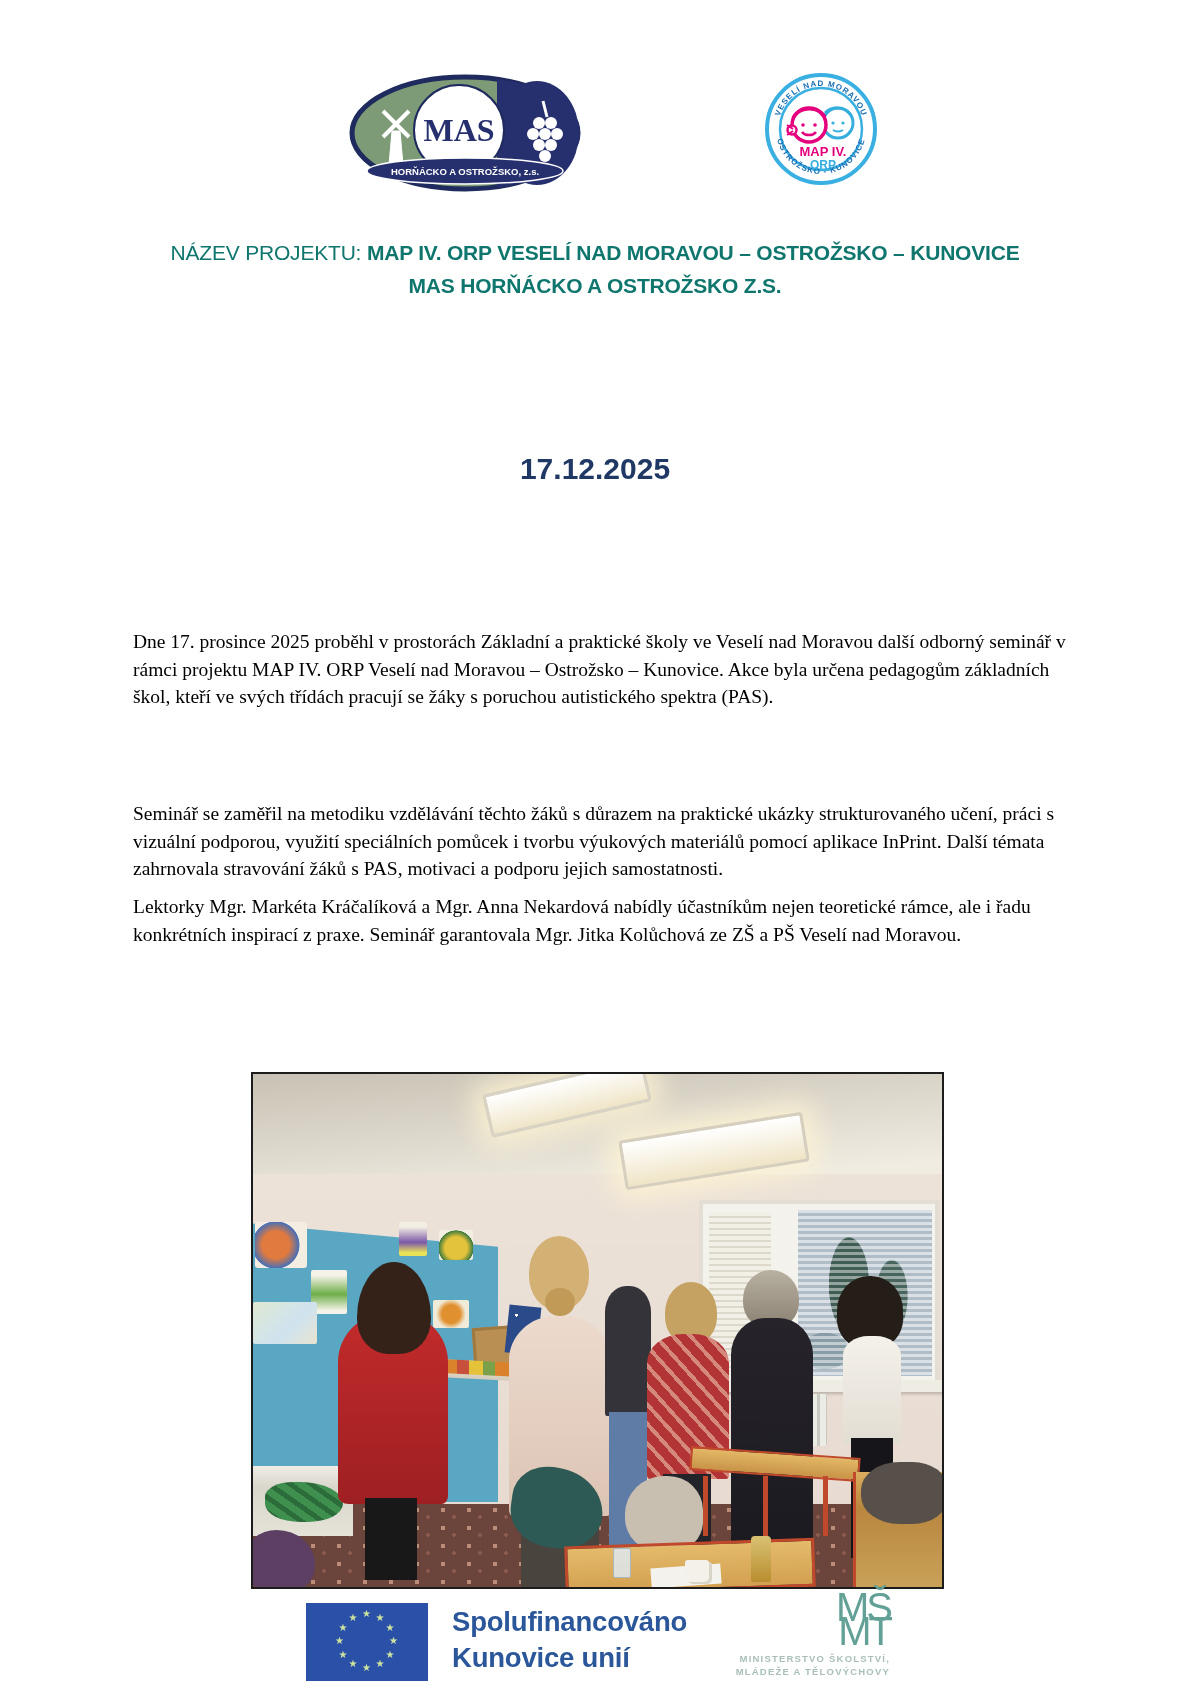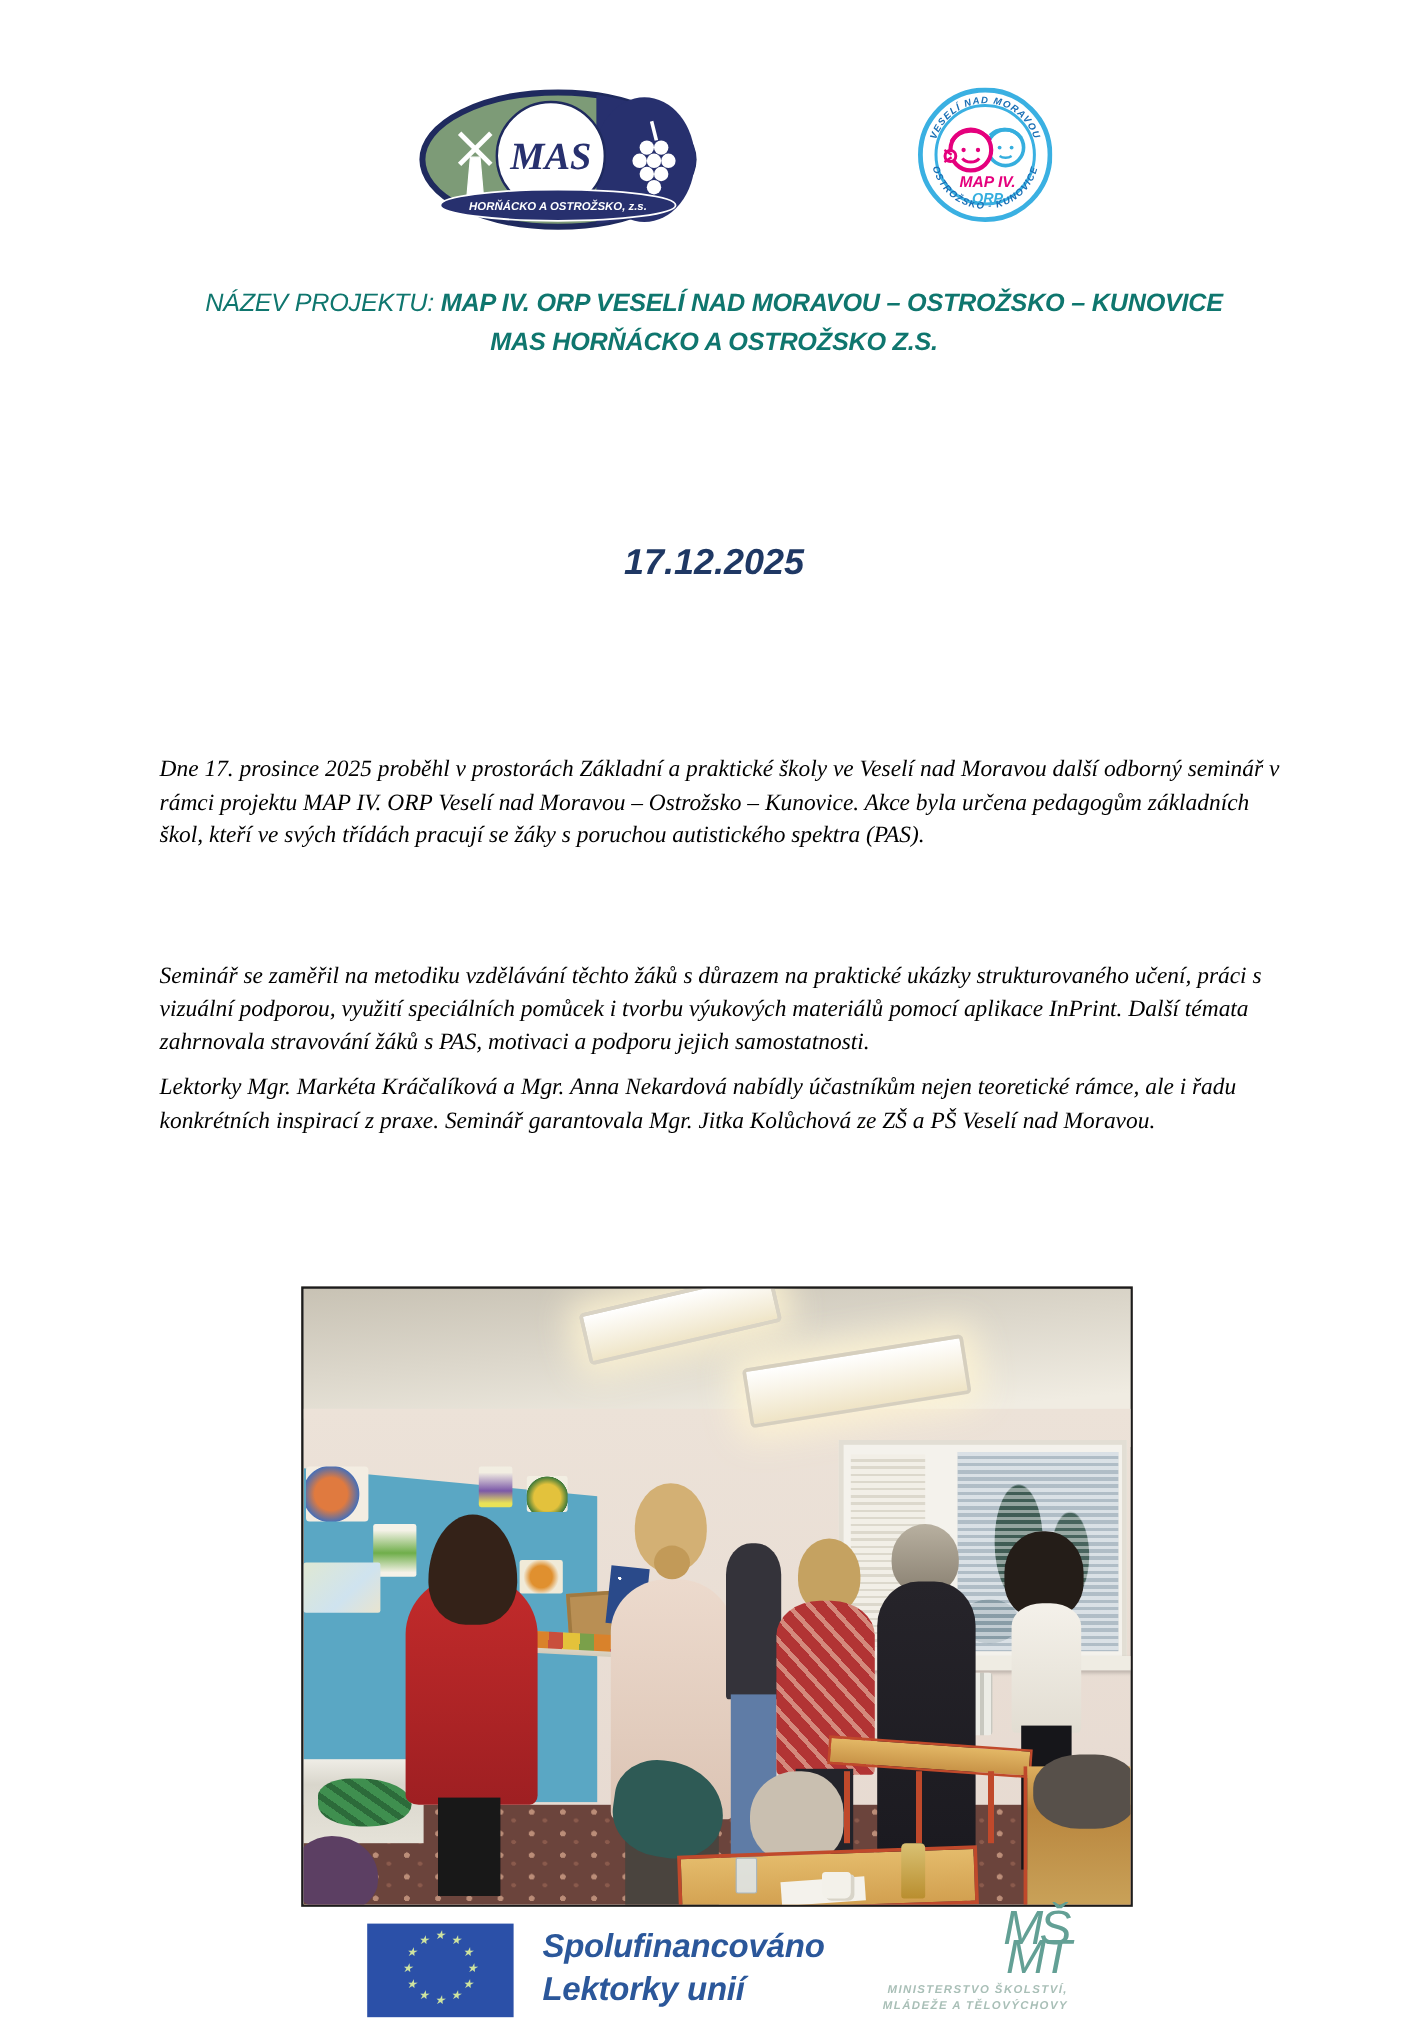--- a/index.html
+++ b/index.html
@@ -1,17 +1,17 @@
 <!DOCTYPE html>
 <html><head>
 <meta charset="utf-8">
 <style>
   html,body{margin:0;padding:0;background:#ffffff;}
   .page{position:relative;width:1190px;height:1683px;background:#ffffff;overflow:hidden;
-        font-family:"Liberation Sans",sans-serif;margin:0 auto;font-style:italic;}
+        font-family:"Liberation Sans",sans-serif;margin:0 auto;}
   .abs{position:absolute;}
   
   .mas-logo{left:347px;top:73px;width:237px;height:127px;}
   .map-logo{left:765px;top:73px;width:112px;height:112px;}
   
   .proj-header{left:0;top:236px;width:1190px;text-align:center;color:#0f766e;
                font-size:21px;line-height:33px;letter-spacing:-0.2px;}
   .proj-header .lbl{font-weight:normal;}
   .proj-header b{font-weight:bold;}
   .proj-line3{font-size:19px;}
@@ -207,21 +207,21 @@
         <span class="eu-star" style="left: 56px; top: 60px;">★</span>
         <span class="eu-star" style="left: 42.5px; top: 56.3827px;">★</span>
         <span class="eu-star" style="left: 32.6173px; top: 46.5px;">★</span>
         <span class="eu-star" style="left: 29px; top: 33px;">★</span>
         <span class="eu-star" style="left: 32.6173px; top: 19.5px;">★</span>
         <span class="eu-star" style="left: 42.5px; top: 9.61731px;">★</span>
       </div>
   </div>
   <div class="abs eu-text">
     <div>Spolufinancováno</div>
-    <div>Lektorky unií</div>
+    <div>Kunovice unií</div>
   </div>
   <div class="abs msmt">
     <div class="msmt-mono">
       <span>MŠ</span>
       <span class="row2">MT</span>
     </div>
     <div class="msmt-cap">
       <div>MINISTERSTVO ŠKOLSTVÍ,</div>
       <div>MLÁDEŽE A TĚLOVÝCHOVY</div>
     </div>

